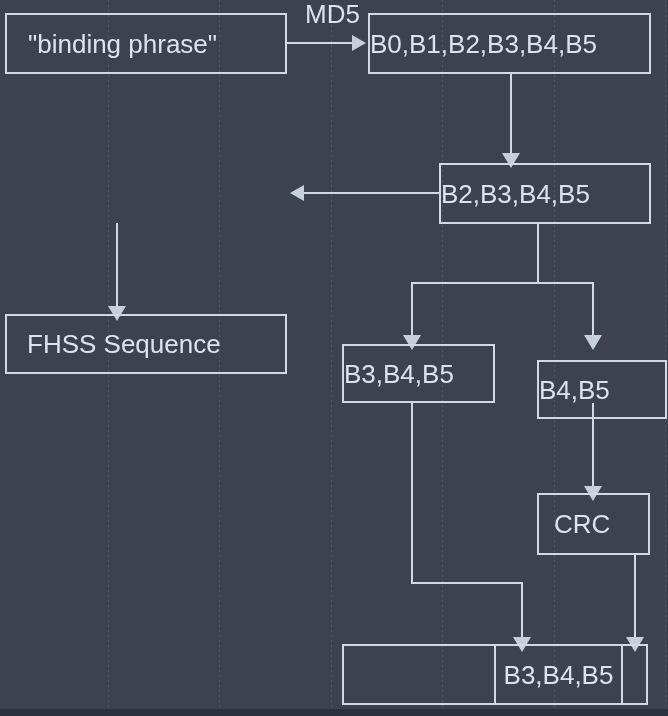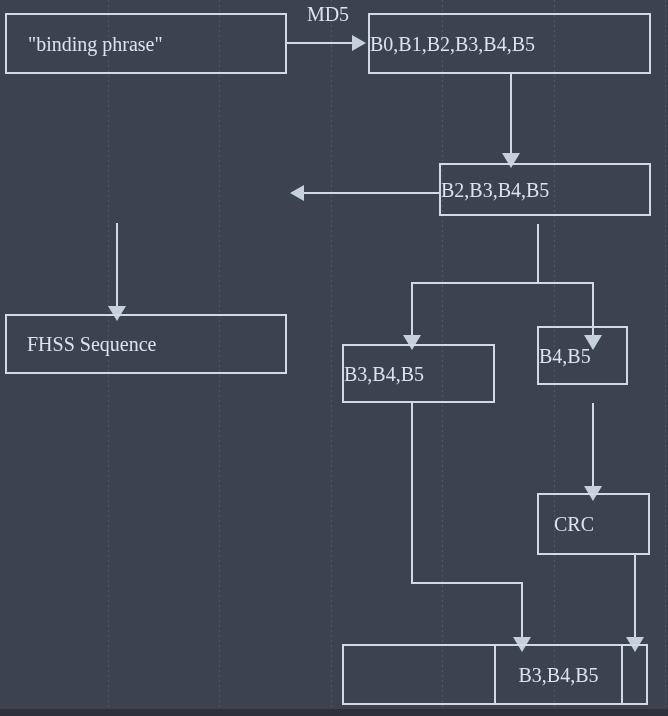--- a/index.html
+++ b/index.html
@@ -1,22 +1,22 @@
 <!DOCTYPE html>
 <html><head>
 <meta charset="utf-8">
 <style>
   html,body{margin:0;padding:0;background:#2c313b;}
   .canvas{
     position:relative;
     width:668px;height:716px;
     background:var(--background,#3d434e);
     overflow:hidden;
-    font-family:Liberation Serif, serif;
-    font-size:20px;line-height:26px;
+    font-family:Liberation Sans, sans-serif;
+    font-size:26px;line-height:26px;
     color:var(--text,#dde3ec);
   }
   .gridcol{
     position:absolute;top:0;width:1px;height:709px;
     background:repeating-linear-gradient(to bottom,
       rgba(216,224,234,0.13) 0 2px, transparent 2px 5px);
     pointer-events:none;
   }
   .node{
     position:absolute;
@@ -70,21 +70,21 @@
     <span>"binding phrase"</span>
   </div>
 
   <div class="node" style="left:368px;top:13px;width:283px;height:61px">
     <span>B0,B1,B2,B3,B4,B5</span>
   </div>
 
   <div class="lv" style="left:510px;top:74px;height:80px"></div>
   <div class="arr down" style="left:502px;top:153px"></div>
 
-  <div class="node" style="left:439px;top:163px;width:212px;height:53px;">
+  <div class="node" style="left:439px;top:163px;width:212px;height:61px;">
     <span>B2,B3,B4,B5</span>
   </div>
 
   <div class="lh" style="left:302px;top:192px;width:137px"></div>
   <div class="arr left" style="left:290px;top:185px"></div>
 
 
   <div class="lv" style="left:116px;top:223px;height:84px"></div>
   <div class="arr down" style="left:108px;top:306px"></div>
 
@@ -96,21 +96,21 @@
   <div class="lh" style="left:411px;top:282px;width:183px"></div>
   <div class="lv" style="left:411px;top:284px;height:52px"></div>
   <div class="arr down" style="left:403px;top:335px"></div>
   <div class="lv" style="left:592px;top:284px;height:52px"></div>
   <div class="arr down" style="left:584px;top:335px"></div>
 
   <div class="node" style="left:342px;top:344px;width:153px;height:59px">
     <span>B3,B4,B5</span>
   </div>
 
-  <div class="node" style="left:537px;top:326px;width:91px;height:59px">
+  <div class="node" style="left:537px;top:360px;width:130px;height:59px">
     <span>B4,B5</span>
   </div>
 
   <div class="lv" style="left:411px;top:403px;height:181px"></div>
   <div class="lh" style="left:411px;top:582px;width:112px"></div>
   <div class="lv" style="left:521px;top:584px;height:54px"></div>
   <div class="arr down" style="left:513px;top:637px"></div>
 
   <div class="lv" style="left:592px;top:403px;height:84px"></div>
   <div class="arr down" style="left:584px;top:486px"></div>

